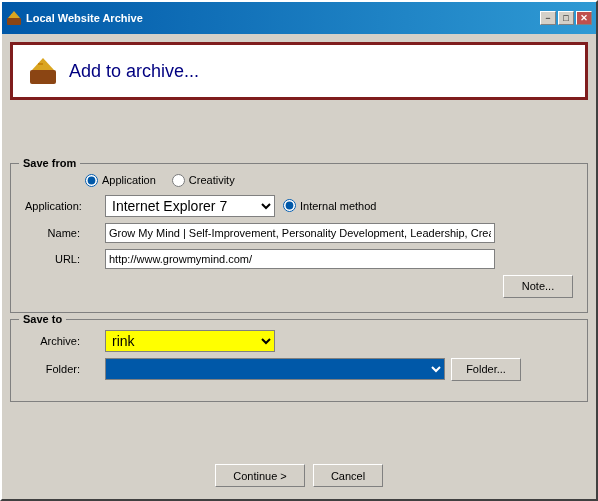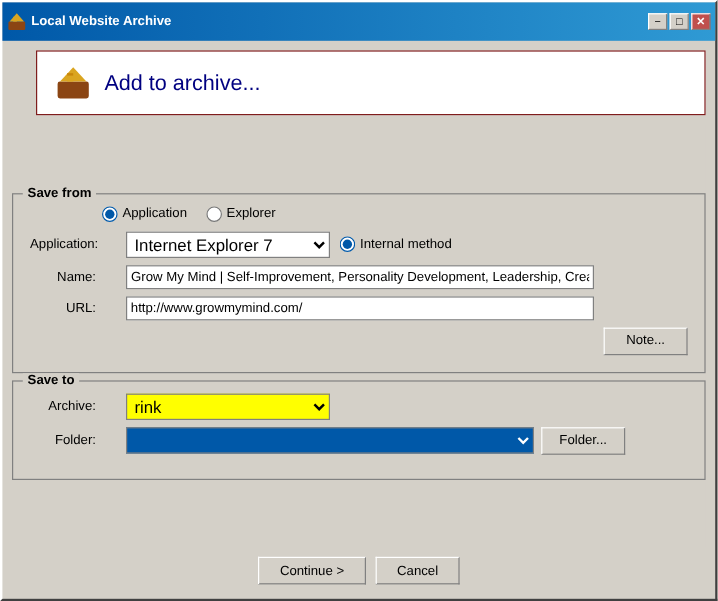--- a/index.html
+++ b/index.html
@@ -74,24 +74,23 @@
       display: flex;
       flex-direction: column;
       padding: 8px;
     }
     .header-section {
       background: white;
       padding: 10px 14px;
       display: flex;
       align-items: center;
       gap: 10px;
-      border: 1px solid #7f1d1d;
+      border: 3px solid #7f1d1d;
       margin-bottom: 8px;
       flex-shrink: 0;
-      margin-left: 20px;
     }
     .header-icon {
       width: 32px;
       height: 32px;
       display: flex;
       align-items: center;
       justify-content: center;
     }
     .header-title {
       font-size: 18px;
@@ -262,21 +261,21 @@
       <div class="section">
         <span class="section-title">Save from</span>
 
         <div class="radio-row">
           <label class="radio-label">
             <input type="radio" name="source" class="radio-input" checked="" style="">
             <span>Application</span>
           </label>
           <label class="radio-label">
             <input type="radio" name="source" class="radio-input" style="">
-            <span>Explorer</span>
+            <span>Creativity</span>
           </label>
         </div>
 
         <div class="form-row">
           <span class="form-label">Application:</span>
           <div class="select-wrapper">
             <select class="app-select">
               <option>Internet Explorer 7</option>
             </select>
             <div class="method-options">

